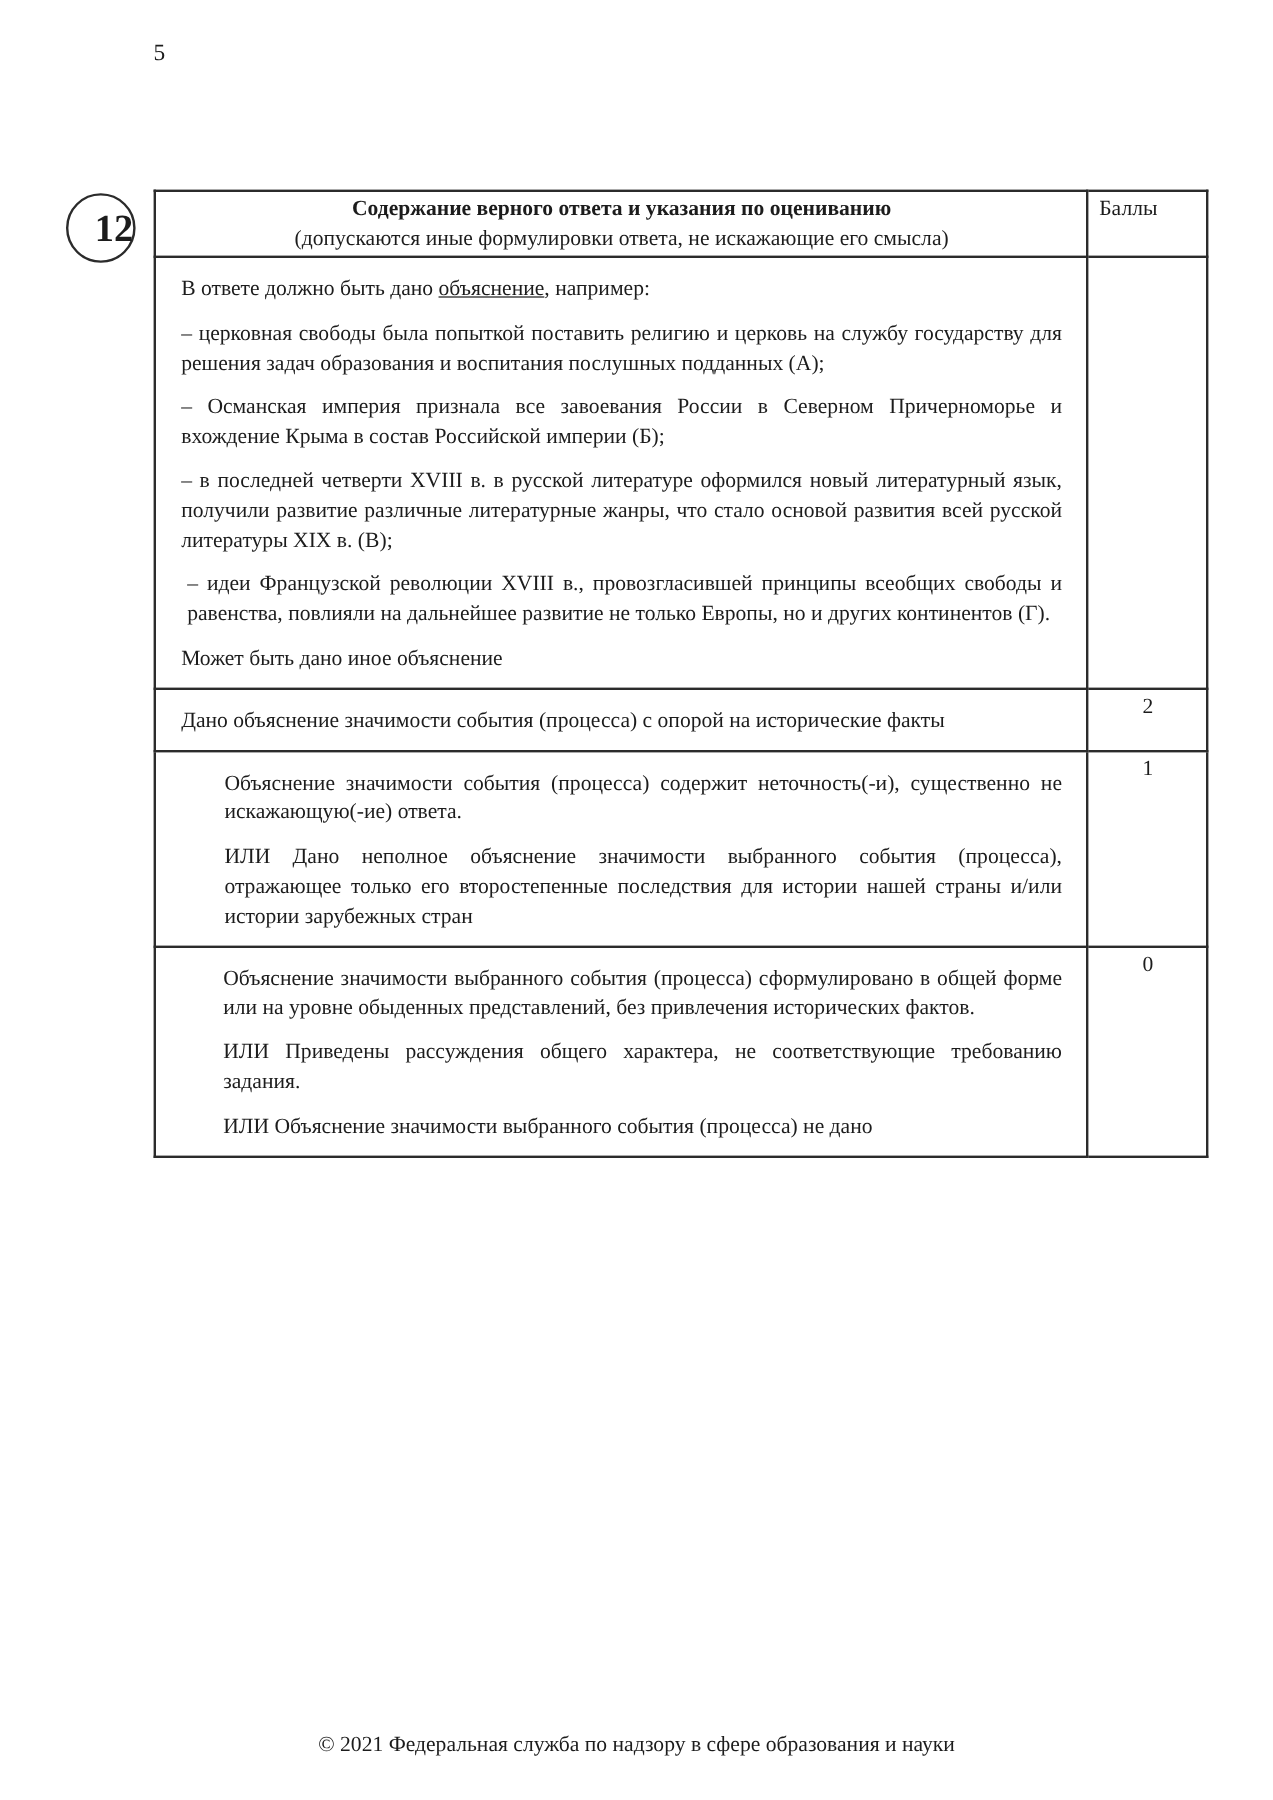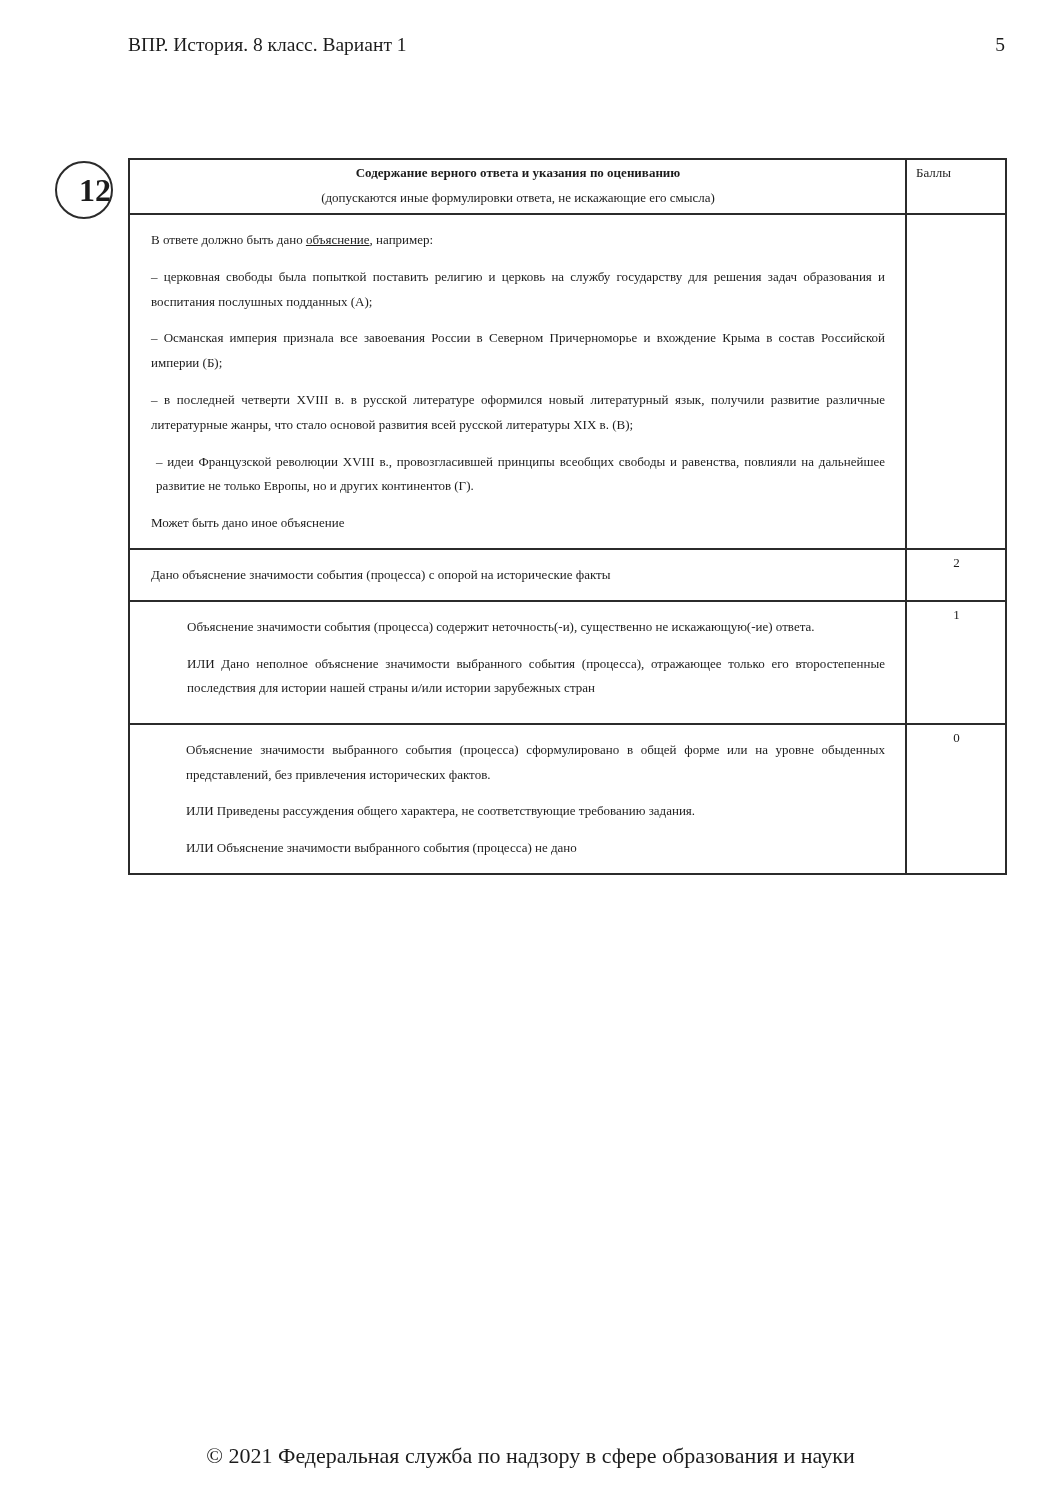--- a/index.html
+++ b/index.html
@@ -43,21 +43,21 @@
     font-weight: bold;
   }
   
   table.rubric {
     position: absolute;
     left: 128px;
     top: 158px;
     width: 877px;
     border-collapse: collapse;
     table-layout: fixed;
-    font-size: 13px;
+    font-size: 18px;
     line-height: 24.8px;
   }
   table.rubric col.c1 { width: 777px; }
   table.rubric col.c2 { width: 100px; }
   table.rubric th, table.rubric td {
     border: 2px solid #2b2b2b;
     vertical-align: top;
     padding: 1px 8px 0 9px;
     font-weight: normal;
   }
@@ -89,30 +89,29 @@
     padding-right: 10px;
   }
   td.pts-italic { font-style: italic; }
   
   .page-footer {
     position: absolute;
     left: 0;
     right: 0;
     top: 1443px;
     text-align: center;
-    font-size: 22px;
+    font-size: 18px;
   }
 </style>
 </head>
 <body>
 
 <div class="page">
 
   <div class="page-header">
-    <span>ВПР. История. 8 класс. Вариант 1</span>
     <span>5</span>
   </div>
 
   <div class="qnum">
     <span>12</span>
   </div>
 
   <table class="rubric">
     <colgroup>
         <col class="c1">

